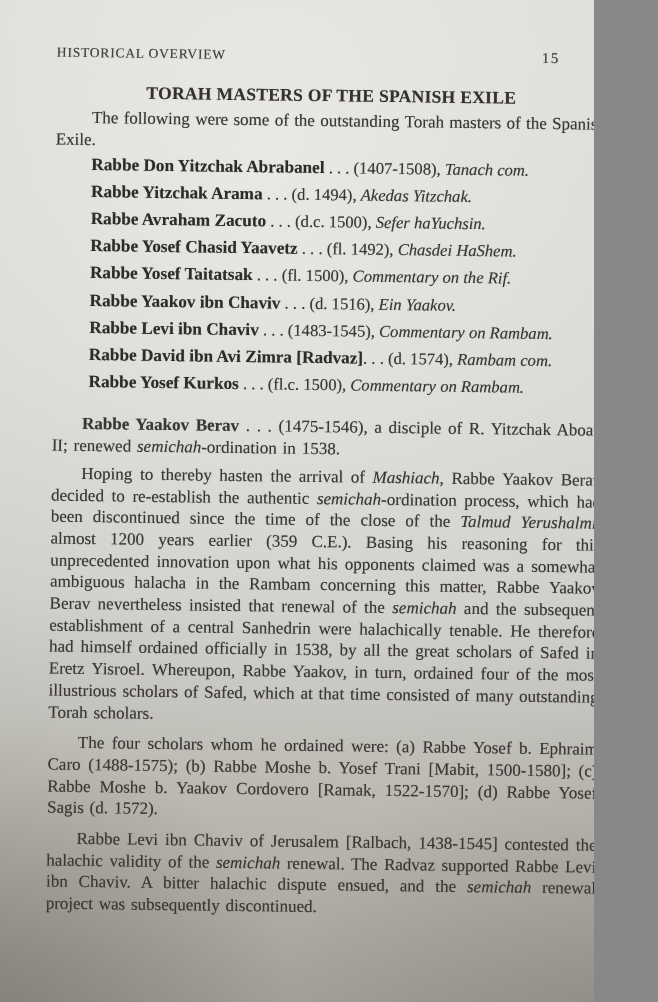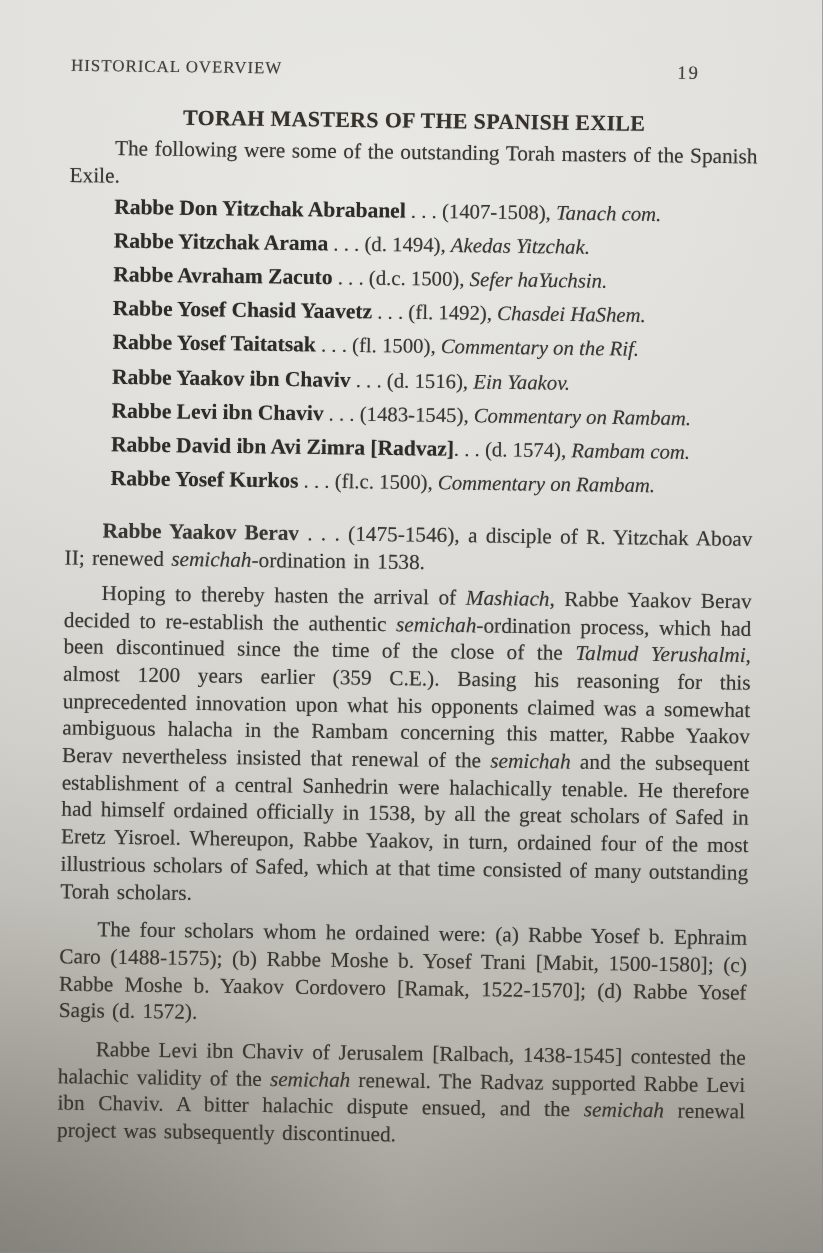--- a/index.html
+++ b/index.html
@@ -1,19 +1,19 @@
 <!DOCTYPE html>
 <html><head>
 <meta charset="utf-8">
 <style>
   html, body { margin: 0; padding: 0; background: #888; }
 
   .photo {
     position: relative;
-    width: 658px;
+    width: 594px;
     height: 1002px;
     overflow: hidden;
     background:
       radial-gradient(90% 55% at -5% 105%, rgba(47,45,40,0.30), rgba(47,45,40,0) 62%),
       radial-gradient(110% 70% at 108% 110%, rgba(47,45,40,0.22), rgba(47,45,40,0) 58%),
       radial-gradient(140% 90% at 45% 16%, rgba(248,248,244,0.50), rgba(248,248,244,0) 68%),
       linear-gradient(183deg, #dbdad6 0%, #d6d5d1 38%, #cdccc7 60%, #bab8b1 80%, #a5a39c 96%, #a19f98 100%);
   }
 
   .content {
@@ -83,21 +83,21 @@
   .f-i { font-style: italic; }
 </style>
 </head>
 <body>
 
 <div class="photo">
   <div class="content">
 
     <div class="running-header">
       <span class="rh-text">HISTORICAL OVERVIEW</span>
-      <span class="rh-page">19</span>
+      <span class="rh-page">15</span>
     </div>
 
     <div class="title">TORAH MASTERS OF THE SPANISH EXILE</div>
 
     <p class="intro">The following were some of the outstanding Torah masters of the Spanish Exile.</p>
 
     <div class="masters">
 
         <div class="master-row"><span class="f-b">Rabbe Don Yitzchak Abrabanel</span><span> . . . (1407-1508), </span><span class="f-i">Tanach com.</span></div>
 

